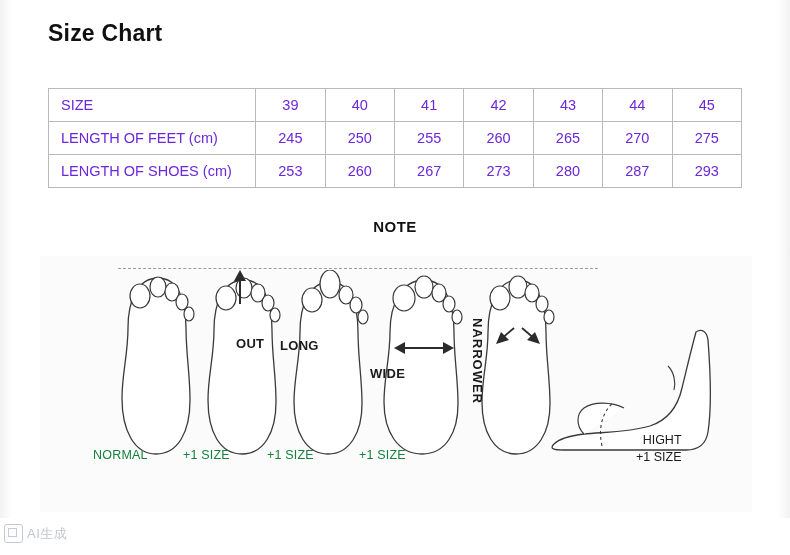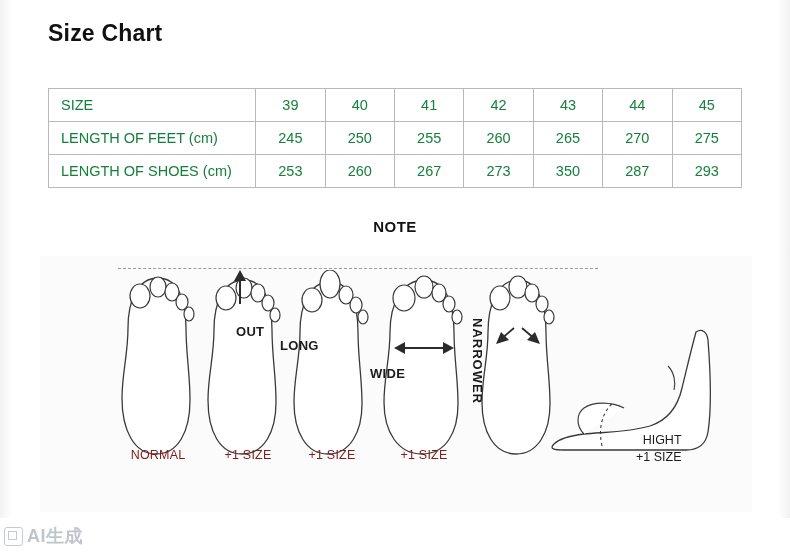--- a/index.html
+++ b/index.html
@@ -36,21 +36,21 @@
     left: 48px;
     top: 88px;
     width: 694px;
     border-collapse: collapse;
     table-layout: fixed;
   }
   .size-table td {
     border: 1px solid #b9b9b9;
     height: 32px;
     font-size: 14.5px;
-    color: #15803d;
+    color: #6d28d9;
     padding: 0 10px;
     text-align: center;
     background: #fff;
     margin-left: 19px;
   }
   .size-table td.label {
     text-align: left;
     width: 206px;
     padding-left: 12px;
   }
@@ -87,23 +87,23 @@
     position: absolute;
     top: 14px;
     width: 88px;
     height: 190px;
   }
   .foot svg { display: block; }
   .foot-label {
     position: absolute;
     top: 192px;
     width: 130px;
-    text-align: center;
+    text-align: left;
     font-size: 12.5px;
-    color: #7f1d1d;
+    color: #15803d;
     letter-spacing: .2px;
   }
   .inner-word {
     position: absolute;
     font-size: 13px;
     font-weight: 600;
     color: #1b1b1b;
     letter-spacing: .3px;
   }
   .vertical-word {
@@ -159,24 +159,23 @@
     position: relative;
   }
   .wm-logo::after {
     content: "";
     position: absolute;
     left: 3px; top: 3px;
     width: 7px; height: 7px;
     border: 1.4px solid #8fa0b5;
   }
   .wm-text {
-    font-size: 18px;
+    font-size: 13px;
     color: #8b97a6;
     letter-spacing: .5px;
-    font-weight: bold;
   }
   .edge-shade-left {
     position: absolute;
     left: 0; top: 0; width: 12px; height: 518px;
     background: linear-gradient(to right, #f2f2f2, #ffffff);
   }
   .edge-shade-right {
     position: absolute;
     right: 0; top: 0; width: 12px; height: 518px;
     background: linear-gradient(to left, #f2f2f2, #ffffff);
@@ -223,21 +222,21 @@
         <td>265</td>
         <td>270</td>
         <td>275</td>
       </tr>
       <tr>
         <td class="label">LENGTH OF SHOES (cm)</td>
         <td>253</td>
         <td>260</td>
         <td>267</td>
         <td>273</td>
-        <td>350</td>
+        <td>280</td>
         <td>287</td>
         <td>293</td>
       </tr>
     </tbody>
   </table>
 
   <div class="note-heading">NOTE</div>
 
   <div class="note-panel">
     <div class="dashed-line"></div>
@@ -259,21 +258,21 @@
         <path d="M48 10 C28 10 18 32 18 60 C18 86 12 106 12 130 C12 162 24 184 46 184 C68 184 80 162 80 132 C80 106 76 86 76 60 C76 32 68 10 48 10 Z" fill="#ffffff" stroke="#3a3a3a" stroke-width="1.3"></path>
         <ellipse cx="30" cy="28" rx="10" ry="12" fill="#fff" stroke="#3a3a3a" stroke-width="1.2"></ellipse>
         <ellipse cx="48" cy="18" rx="8" ry="10" fill="#fff" stroke="#3a3a3a" stroke-width="1.2"></ellipse>
         <ellipse cx="62" cy="23" rx="7" ry="9" fill="#fff" stroke="#3a3a3a" stroke-width="1.2"></ellipse>
         <ellipse cx="72" cy="33" rx="6" ry="8" fill="#fff" stroke="#3a3a3a" stroke-width="1.2"></ellipse>
         <ellipse cx="79" cy="45" rx="5" ry="7" fill="#fff" stroke="#3a3a3a" stroke-width="1.2"></ellipse>
         <path d="M44 34 L44 4" stroke="#2b2b2b" stroke-width="2"></path>
         <path d="M44 0 L38 11 L50 11 Z" fill="#2b2b2b"></path>
       </svg>
     </div>
-    <span class="inner-word" style="left:196px; top:68px;text-align:right;">OUT</span>
+    <span class="inner-word" style="left:196px; top:80px;text-align:right;">OUT</span>
     <div class="foot-label" style="left:143px;">+1 SIZE</div>
 
     <div class="foot" style="left:244px;">
       <svg width="96" height="192" viewBox="0 0 96 192">
         <path d="M46 12 C26 12 16 34 16 62 C16 88 10 108 10 132 C10 162 22 184 44 184 C66 184 78 162 78 134 C78 108 74 88 74 62 C74 34 66 12 46 12 Z" fill="#ffffff" stroke="#3a3a3a" stroke-width="1.3"></path>
         <ellipse cx="28" cy="30" rx="10" ry="12" fill="#fff" stroke="#3a3a3a" stroke-width="1.2"></ellipse>
         <ellipse cx="46" cy="14" rx="10" ry="14" fill="#fff" stroke="#3a3a3a" stroke-width="1.2"></ellipse>
         <ellipse cx="62" cy="25" rx="7" ry="9" fill="#fff" stroke="#3a3a3a" stroke-width="1.2"></ellipse>
         <ellipse cx="72" cy="35" rx="6" ry="8" fill="#fff" stroke="#3a3a3a" stroke-width="1.2"></ellipse>
         <ellipse cx="79" cy="47" rx="5" ry="7" fill="#fff" stroke="#3a3a3a" stroke-width="1.2"></ellipse>

